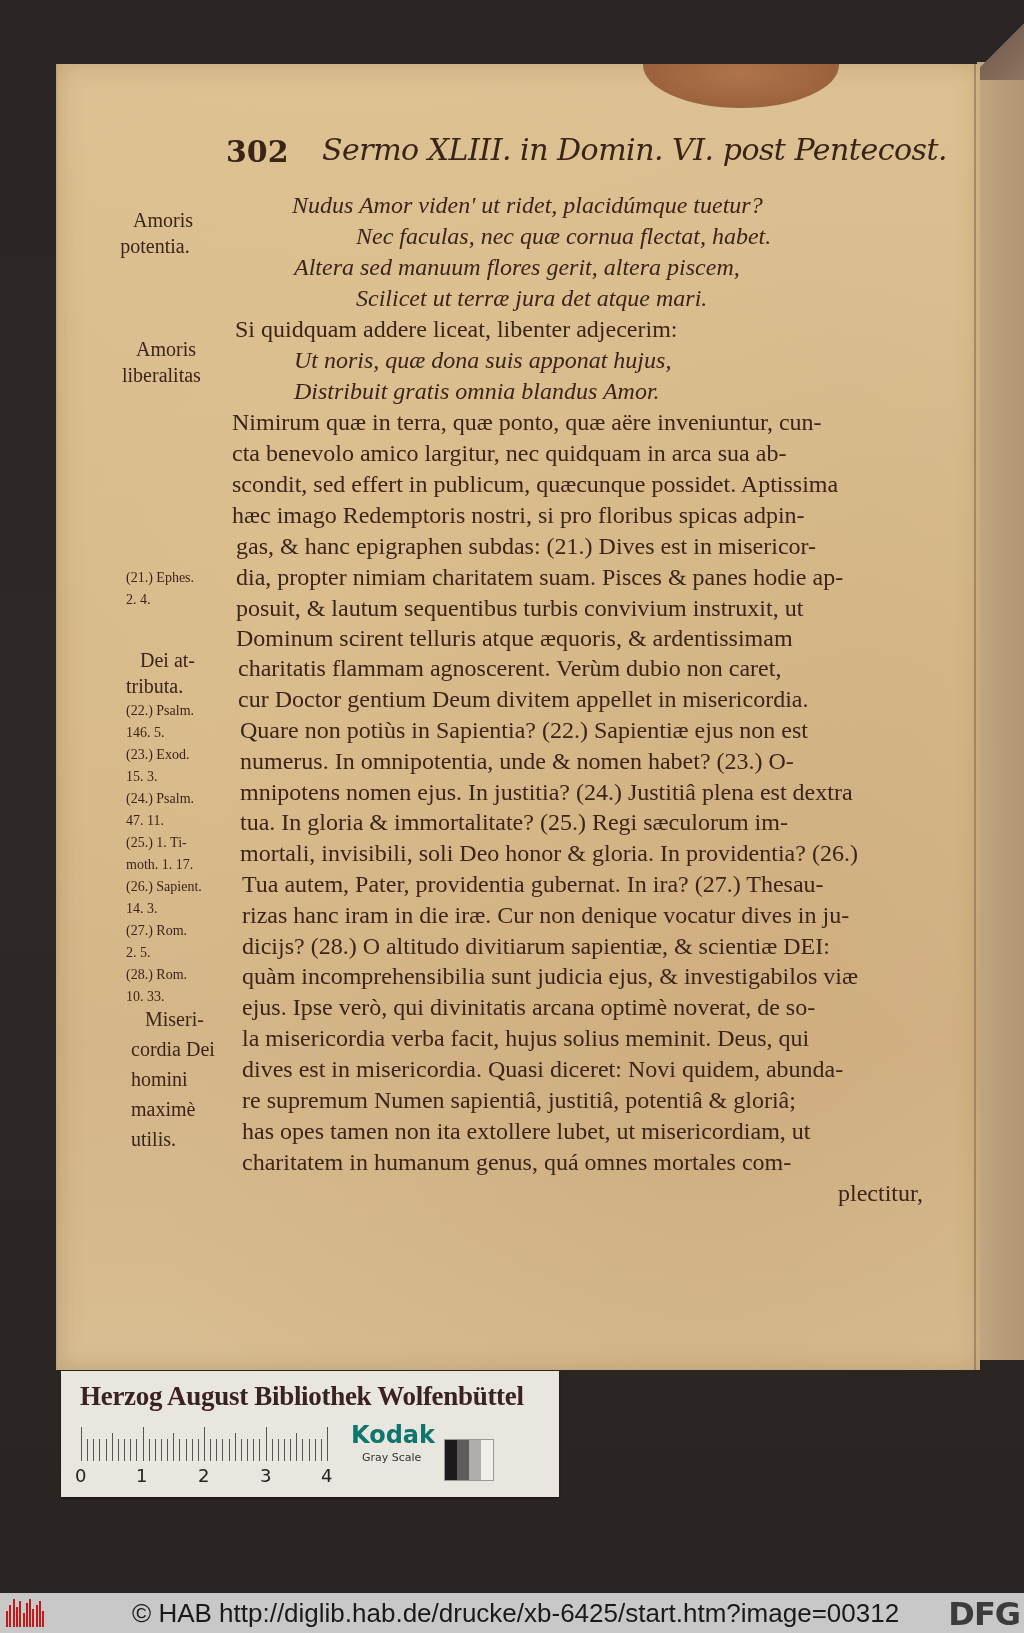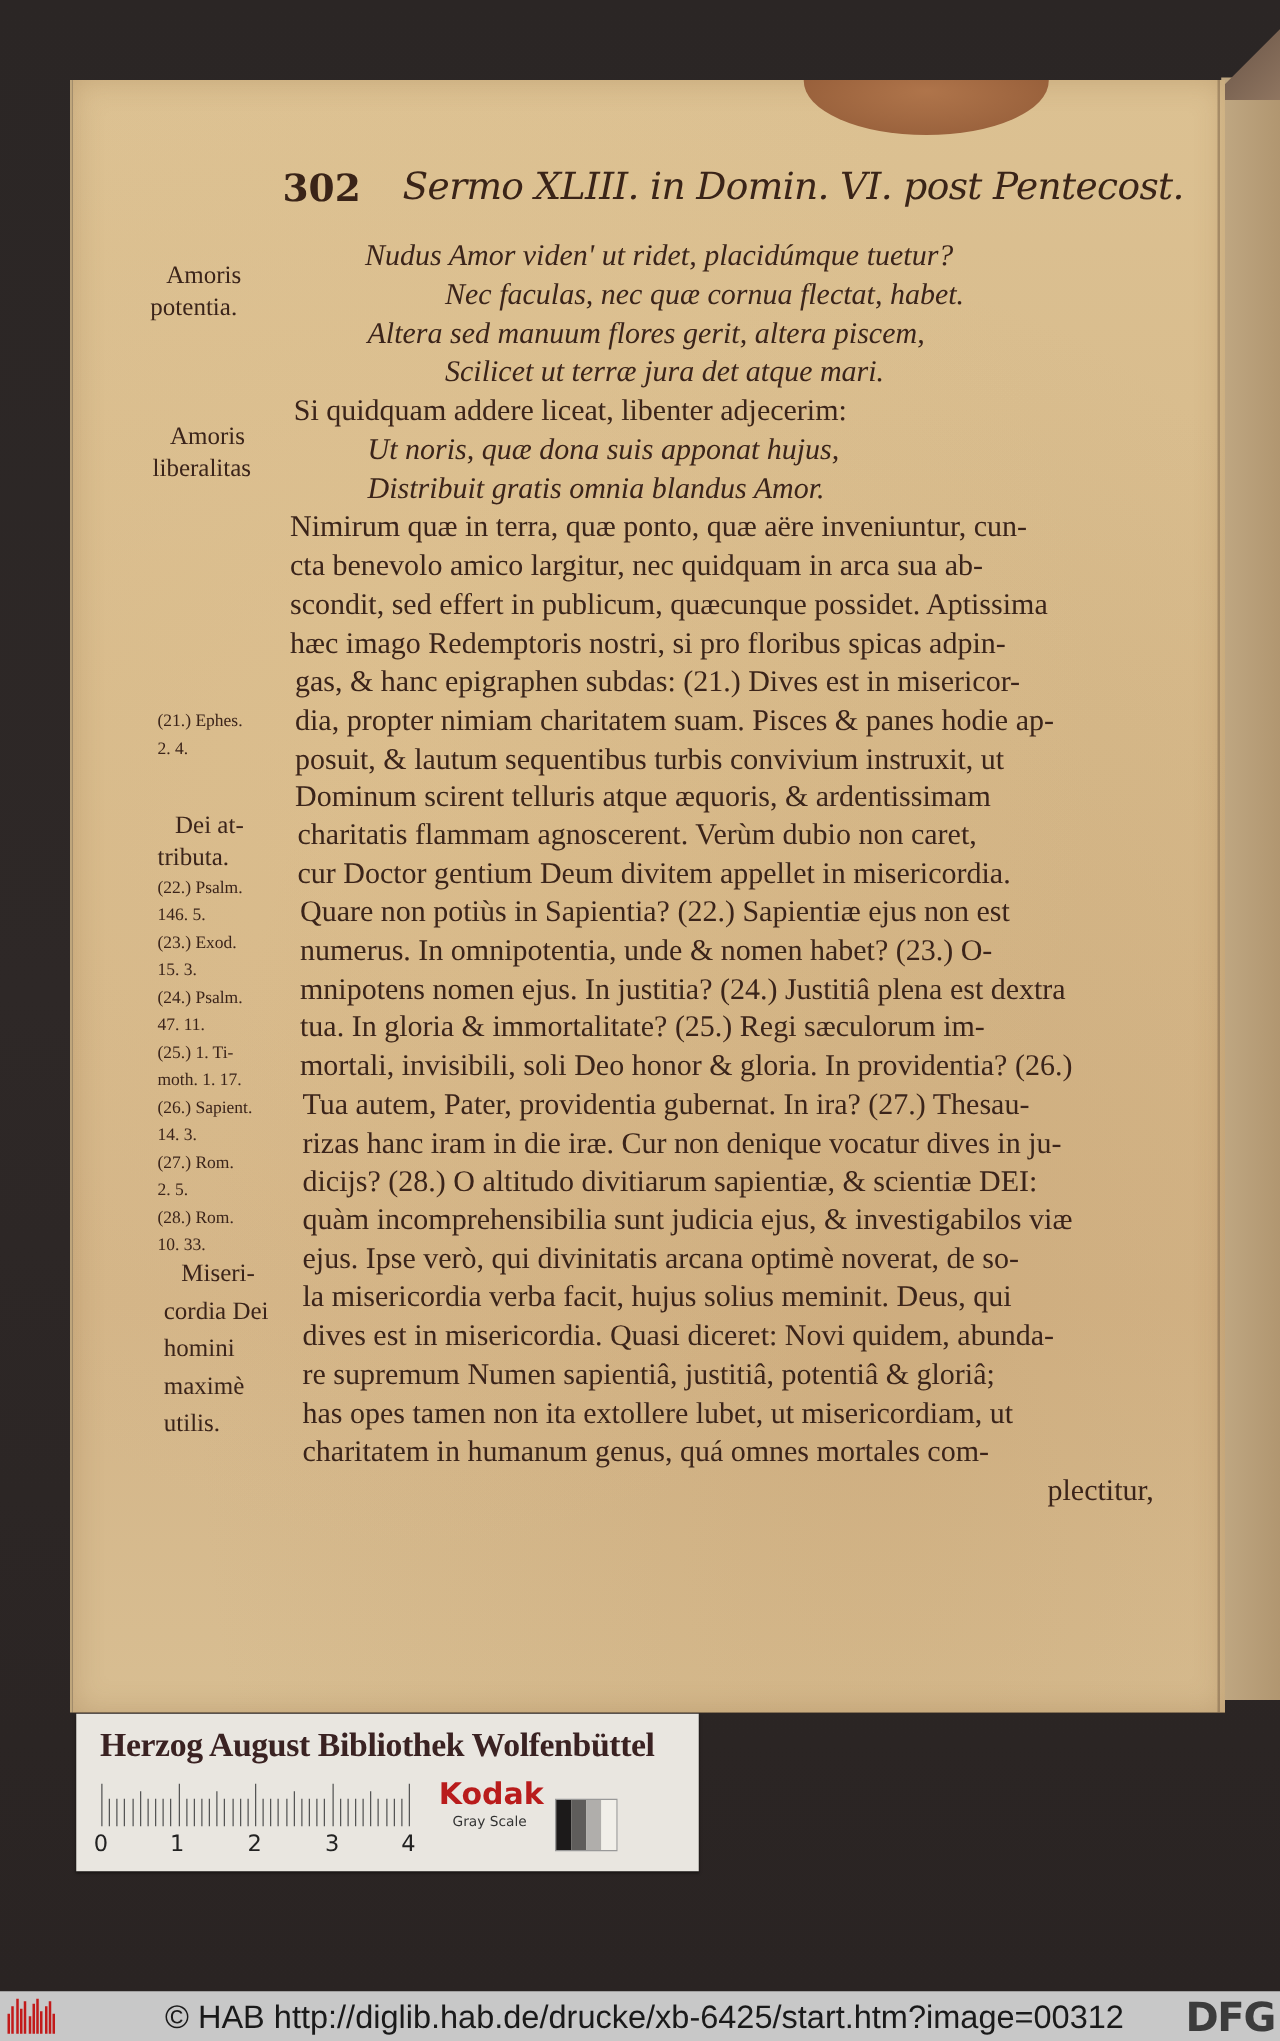--- a/index.html
+++ b/index.html
@@ -69,21 +69,21 @@
     position: absolute; left: 19px; top: 10px;
     font-family: "Liberation Serif", serif; font-weight: bold; font-size: 27px; color: #3a2222; white-space: nowrap;
     letter-spacing: -0.3px;
   }
   .ruler { position: absolute; left: 20px; top: 56px; width: 250px; height: 34px; }
   .tick { position: absolute; bottom: 0; width: 1px; background: #555; }
   .ruler-nums { position: absolute; left: 14px; top: 94px; width: 270px; height: 24px; }
   .rnum { position: absolute; font-family: "DejaVu Sans", sans-serif; font-size: 18px; color: #222; }
   .kodak {
     position: absolute; left: 290px; top: 50px;
-    font-family: "DejaVu Sans", sans-serif; font-weight: bold; font-size: 24px; color: #b91c1c;
+    font-family: "DejaVu Sans", sans-serif; font-weight: bold; font-size: 24px; color: #0f766e;
   }
   .grayscale-label { position: absolute; left: 301px; top: 80px; font-family: "DejaVu Sans", sans-serif; font-size: 11px; color: #333; }
   .chip { position: absolute; left: 383px; top: 68px; width: 48px; height: 40px; display: flex; border: 1px solid #999; }
   .chip span { flex: 1; }
 
   .footer {
     position: absolute; left: 0; top: 1593px; width: 1024px; height: 40px;
     background: #c8c8c8;
   }
   .hab-logo { position: absolute; left: 6px; top: 6px; width: 40px; height: 28px; }

